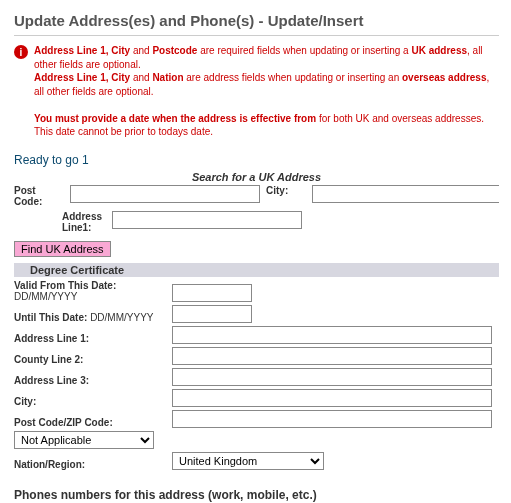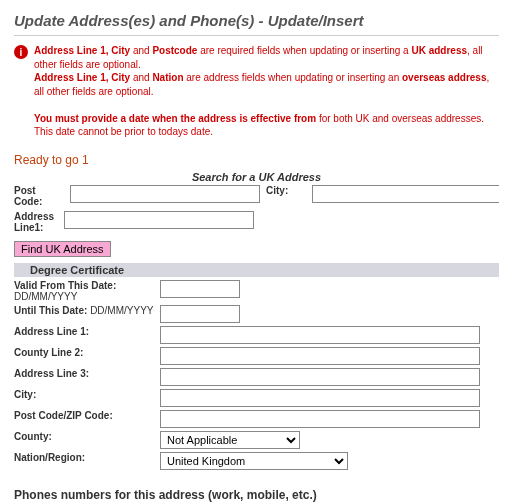--- a/index.html
+++ b/index.html
@@ -7,21 +7,20 @@
     font-size: 11px;
     color: #333;
     margin: 12px 14px;
     width: 485px;
   }
   h1 {
     font-size: 15px;
     font-weight: bold;
     color: #555;
     margin: 0 0 6px 0;
-    font-style: italic;
   }
   .hr {
     border: none;
     border-top: 1px solid #ccc;
     margin: 4px 0 8px 0;
   }
   .info-block {
     display: flex;
     align-items: flex-start;
     gap: 6px;
@@ -42,21 +41,21 @@
     margin-top: 1px;
   }
   .info-text {
     color: #c00;
     font-size: 10px;
     line-height: 1.35;
   }
   .info-text b { font-weight: bold; }
   .ready {
     font-size: 12px;
-    color: #c2410c;
+    color: #0c4a6e;
     margin: 14px 0 4px 0;
   }
   .section-label {
     font-style: italic;
     font-weight: bold;
     font-size: 11px;
     margin: 2px 0 2px 0;
     text-align: center;
   }
   .grid-search {
@@ -66,20 +65,21 @@
     align-items: start;
     margin-bottom: 4px;
   }
   .grid-search label { font-weight: bold; font-size: 10px; }
   .row2 {
     display: grid;
     grid-template-columns: 50px 190px;
     gap: 2px 0;
     align-items: start;
     margin-bottom: 8px;
+    margin-left: 48px;
   }
   .row2 label { font-weight: bold; font-size: 10px; }
   input[type="text"], select {
     font-family: inherit;
     font-size: 11px;
     border: 1px solid #888;
     padding: 1px 2px;
     box-sizing: border-box;
     height: 18px;
     background: #fff;
@@ -94,34 +94,34 @@
   }
   .band {
     background: #d7d7e0;
     font-weight: bold;
     font-size: 11px;
     padding: 1px 16px;
     margin-top: 6px;
   }
   .form-row {
     display: flex;
-    align-items: flex-start;
+    align-items: flex-end;
     margin: 3px 0;
-    gap: 0;
+    gap: 12px;
   }
   .form-row label {
     font-weight: bold;
     font-size: 10px;
     width: 146px;
     flex: 0 0 146px;
   }
   .form-row input[type="text"].short { width: 80px; }
   .form-row input[type="text"].long { width: 320px; }
   .form-row select.med { width: 140px; }
-  .form-row select.med2 { width: 188px; }
+  .form-row select.med2 { width: 152px; }
   h2 {
     font-size: 12px;
     font-weight: bold;
     margin: 18px 0 8px 0;
   }
 </style>
 </head>
 <body>
 
 
@@ -180,21 +180,20 @@
 </div>
 <div class="form-row">
   <label>City:</label>
   <input type="text" class="long" style="">
 </div>
 <div class="form-row">
   <label>Post Code/ZIP Code:</label>
   <input type="text" class="long" style="">
 </div>
 <div class="form-row">
-  <label>County:</label>
   <select class="med">
     <option>Not Applicable</option>
   </select>
 </div>
 <div class="form-row">
   <label>Nation/Region:</label>
   <select class="med2">
     <option>United Kingdom</option>
   </select>
 </div>

